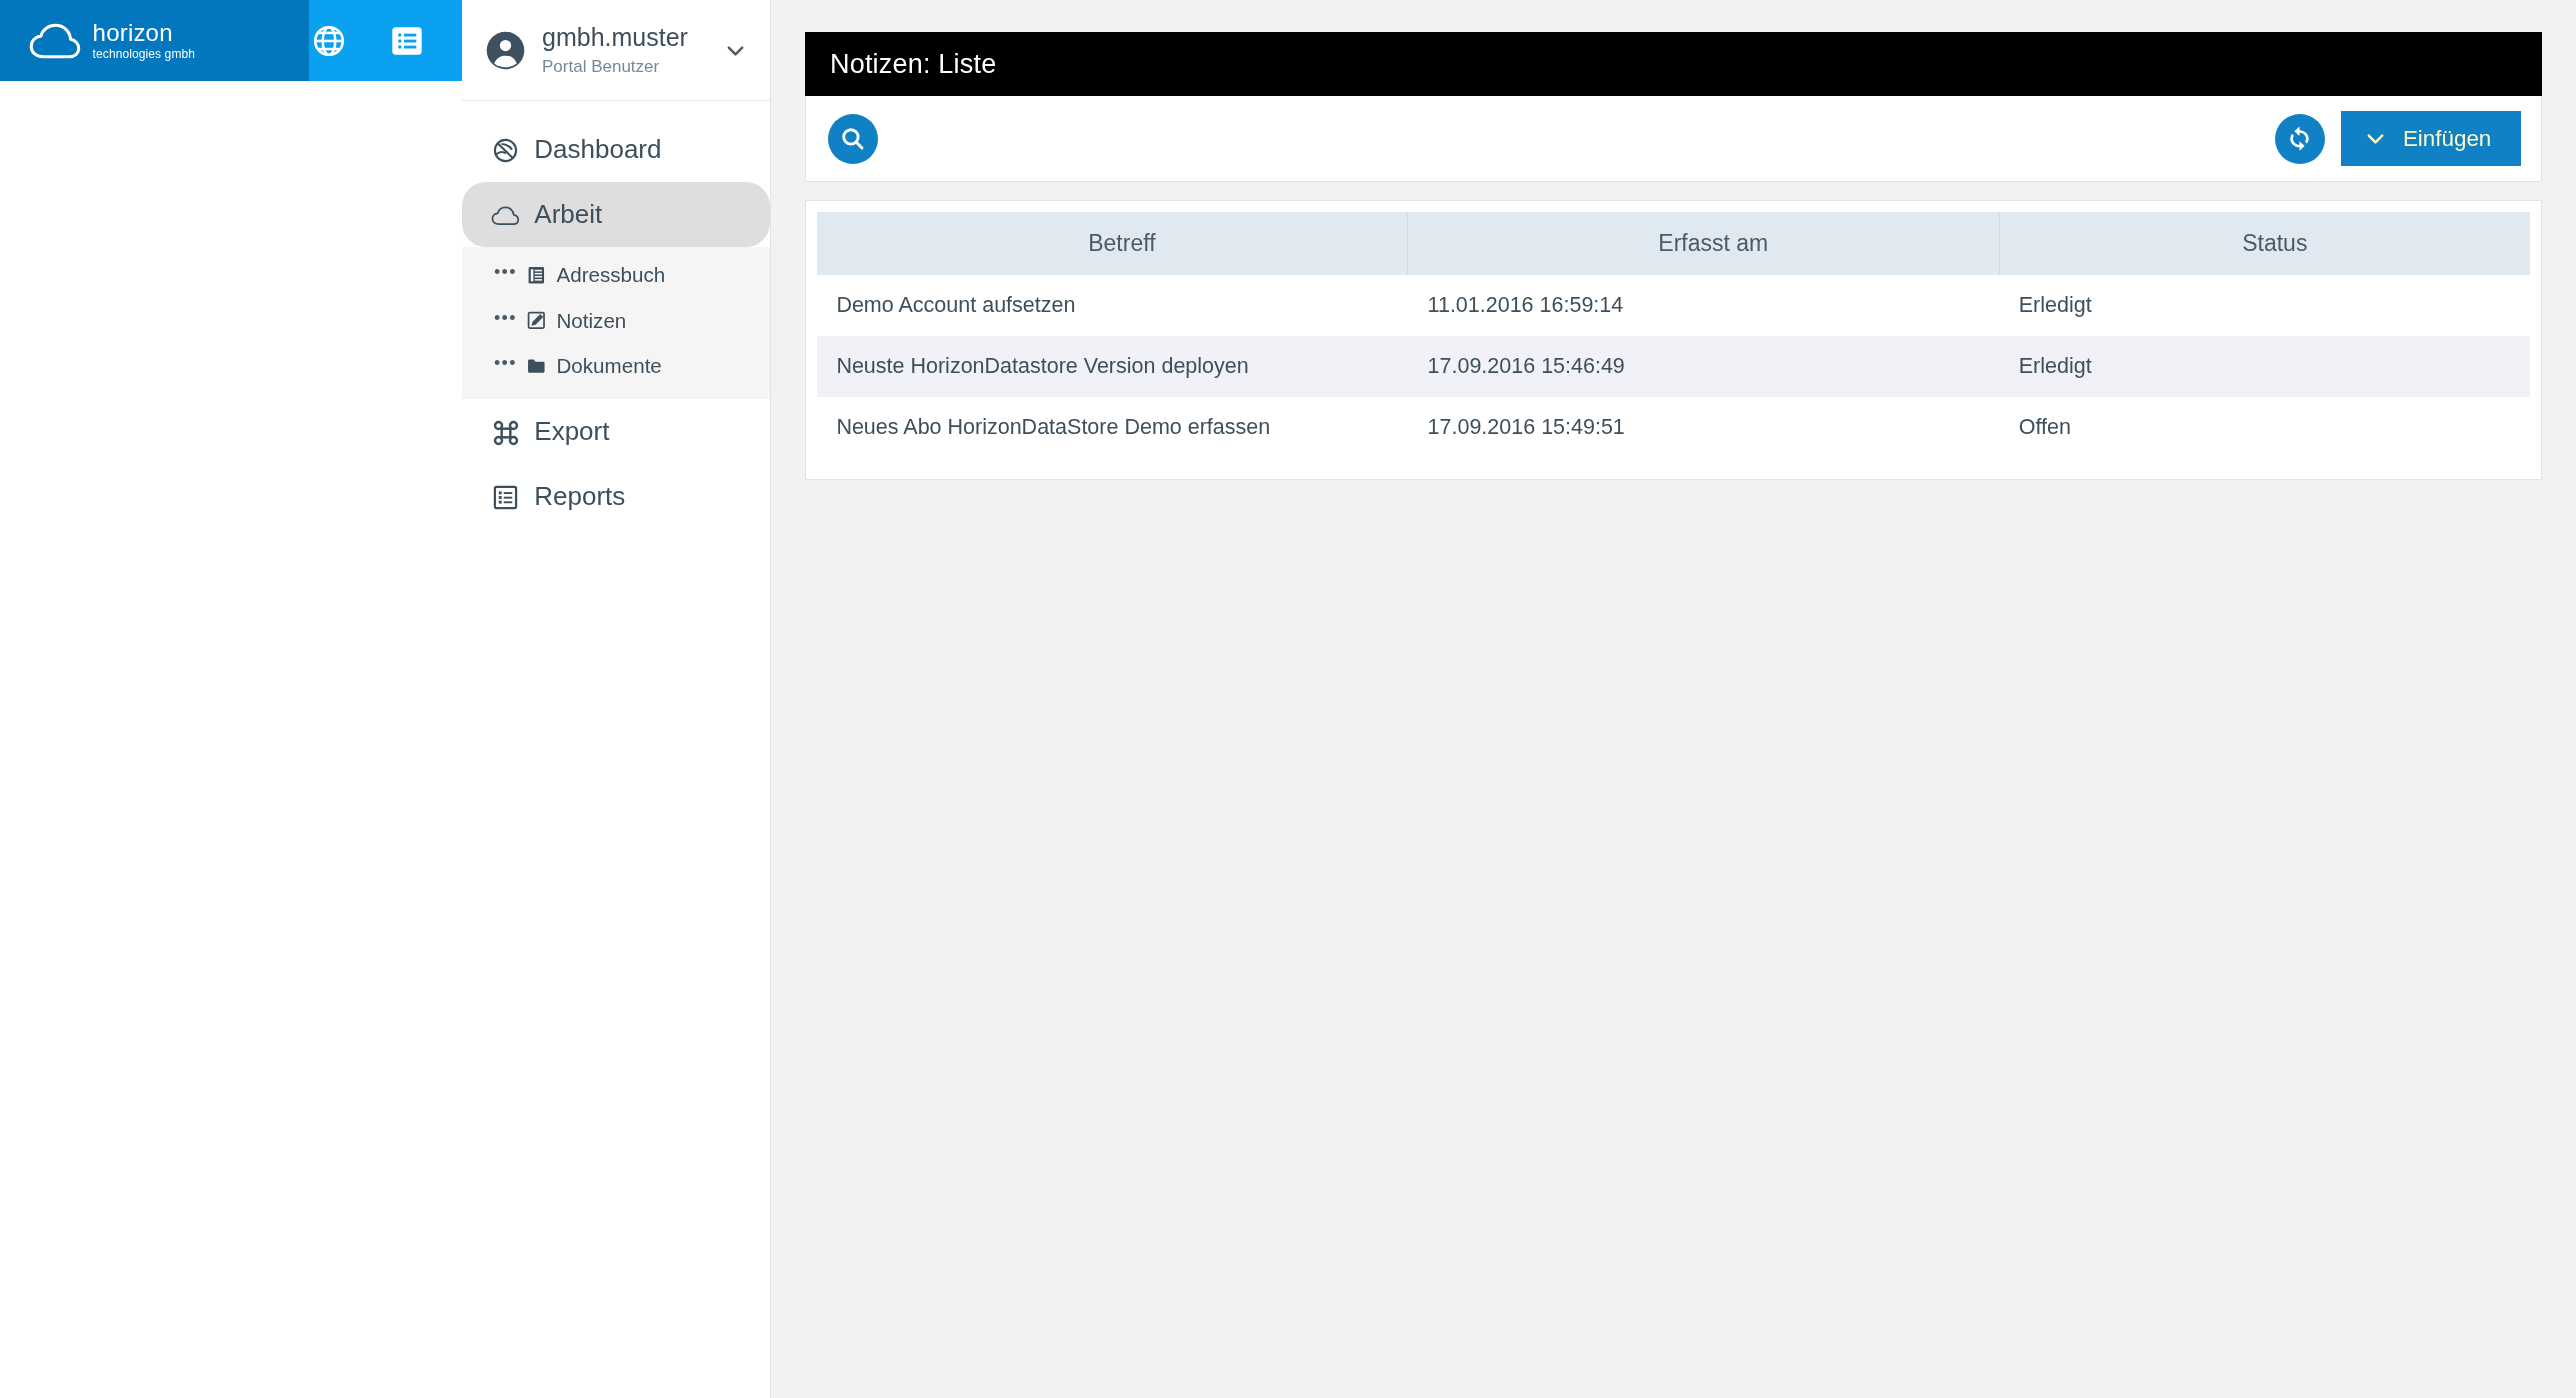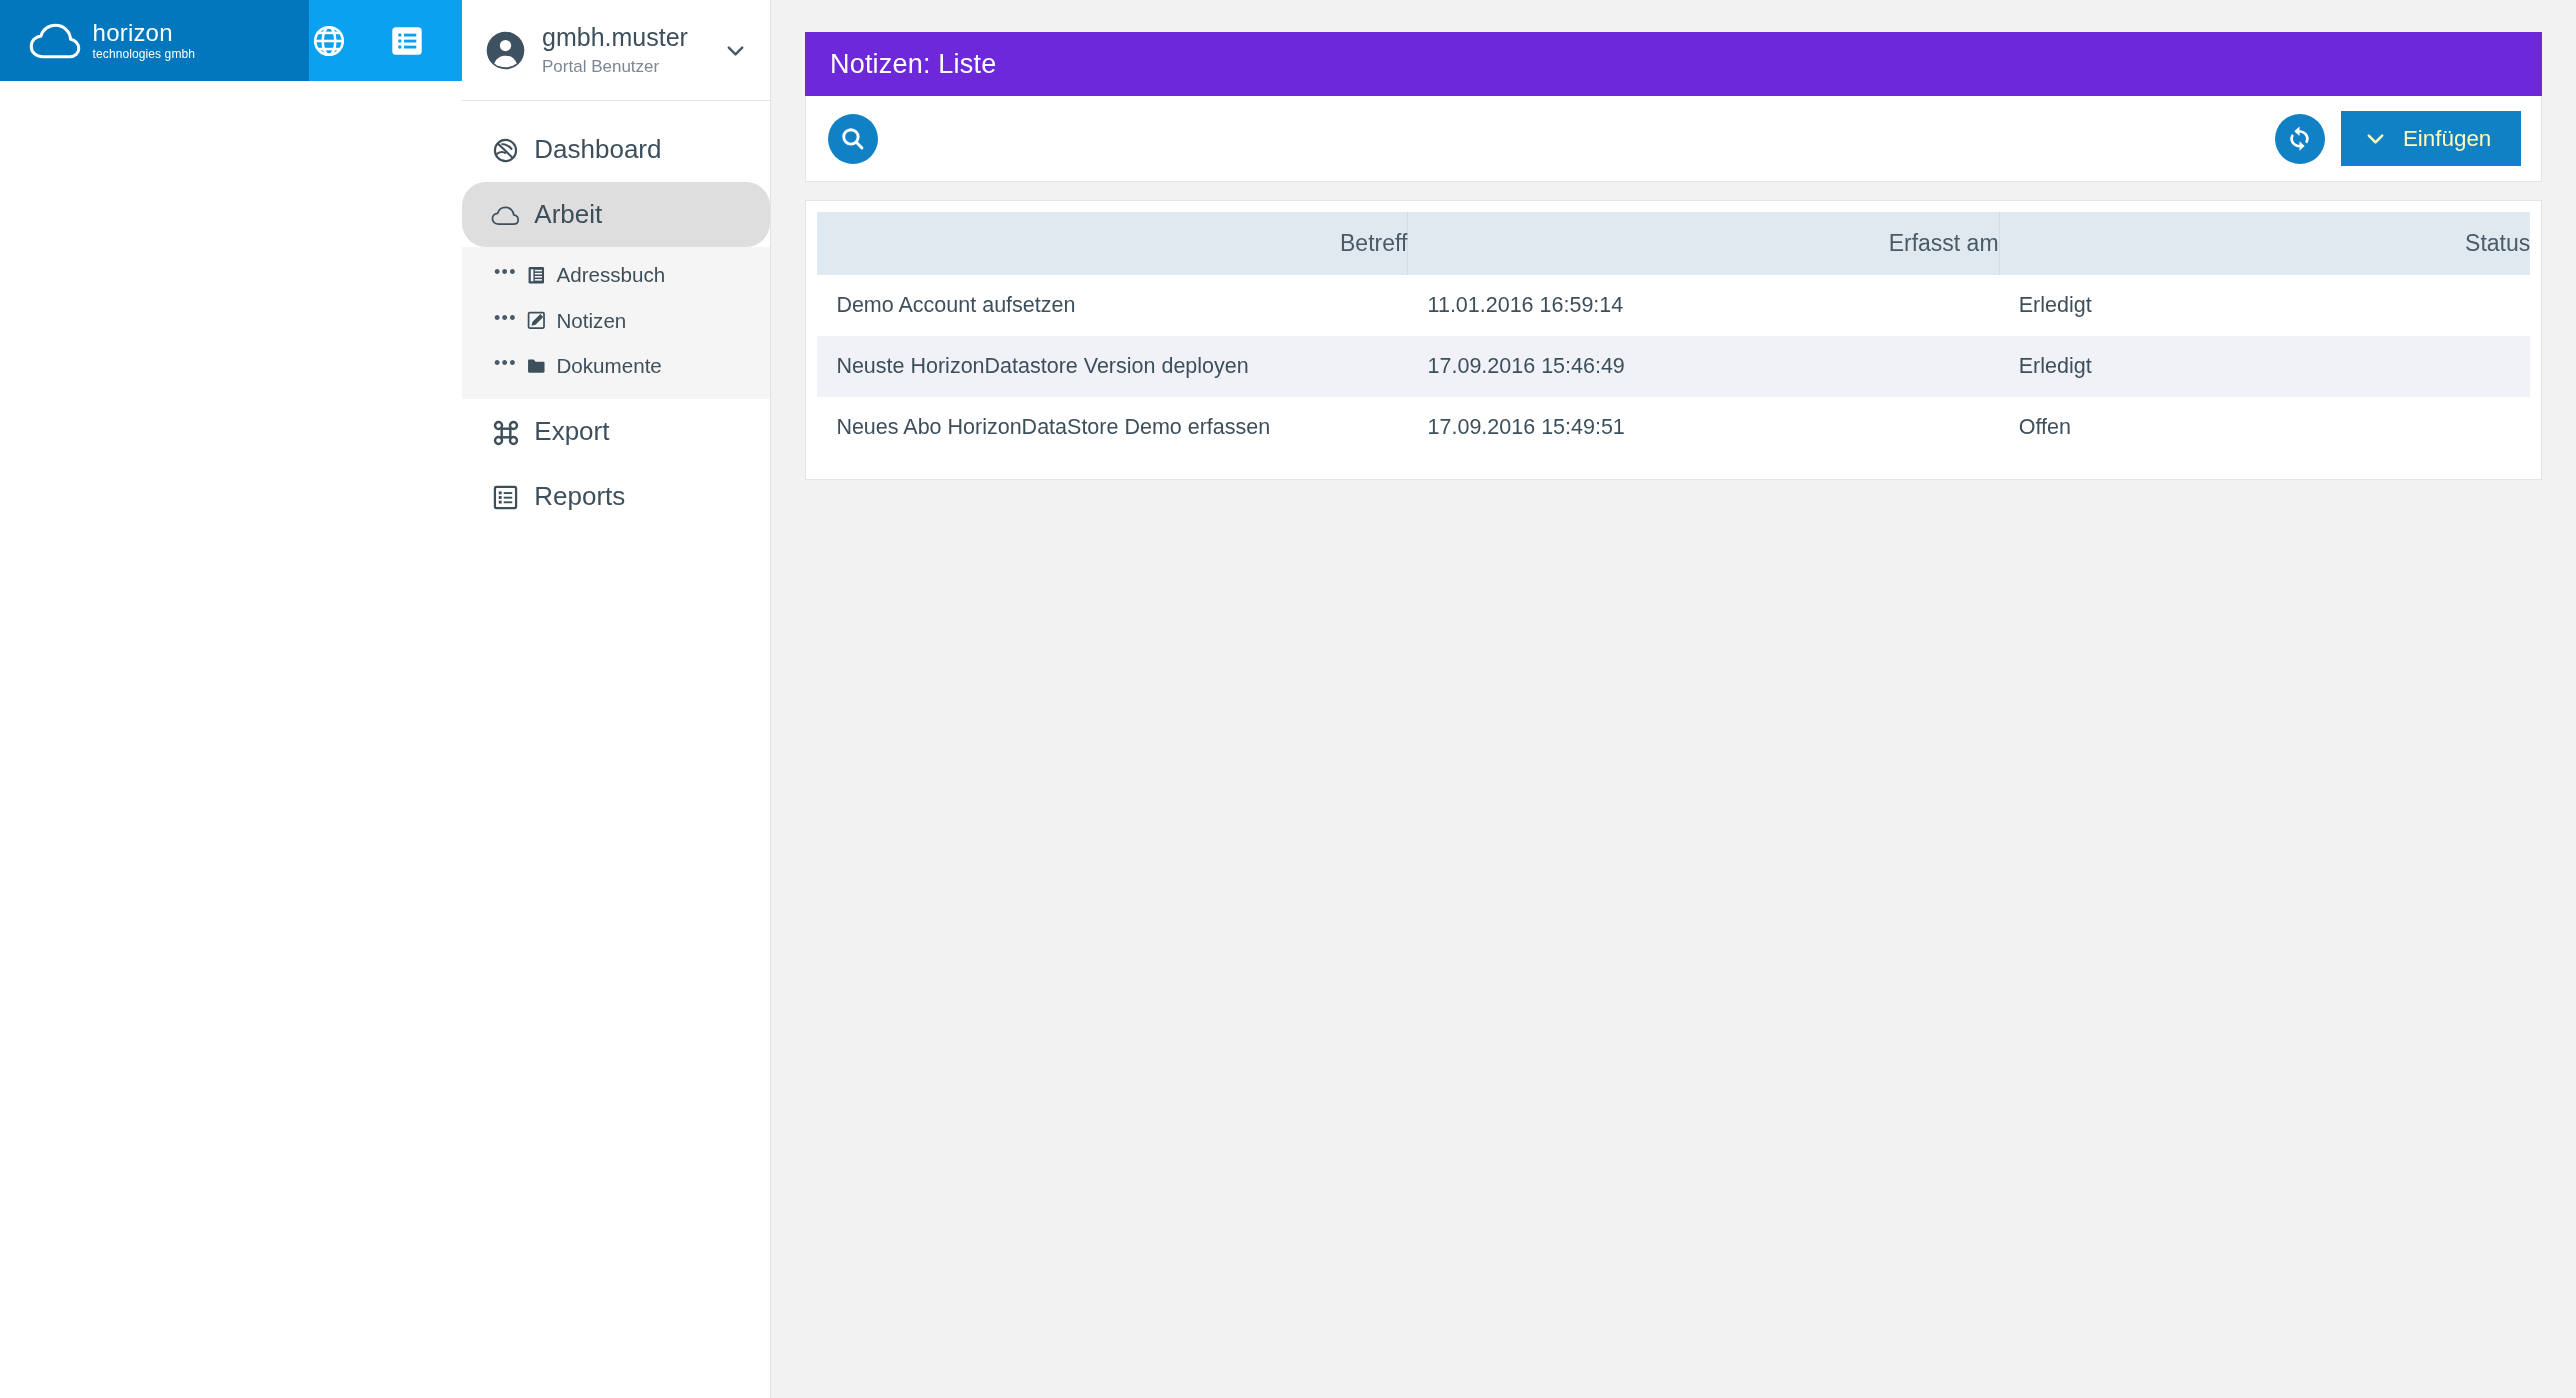--- a/index.html
+++ b/index.html
@@ -198,21 +198,21 @@
     flex: 1 1 auto;
     background: #f2f2f2;
     padding: 32px 34px 0 34px;
     min-width: 0;
     overflow: hidden;
   }
 
   .panel { width: 100%; }
 
   .panel-header {
-    background: #6d28d9;
+    background: #000000;
     color: #ffffff;
     height: 64px;
     display: flex;
     align-items: center;
     padding-left: 25px;
     font-size: 27px;
     letter-spacing: 0.2px;
   }
 
   .toolbar {
@@ -269,21 +269,21 @@
   }
 
   table {
     width: 100%;
     border-collapse: collapse;
     table-layout: fixed;
   }
 
   thead th {
     background: #dfe9ef;
-    text-align: right;
+    text-align: center;
     font-weight: 400;
     font-size: 23px;
     color: #4a5a68;
     padding: 18px 0 18px 19.7px;
     border-right: 0.9px solid #cfdde6;
     height: 55px;
   }
   thead th:last-child { border-right: none; }
 
   tbody td {

